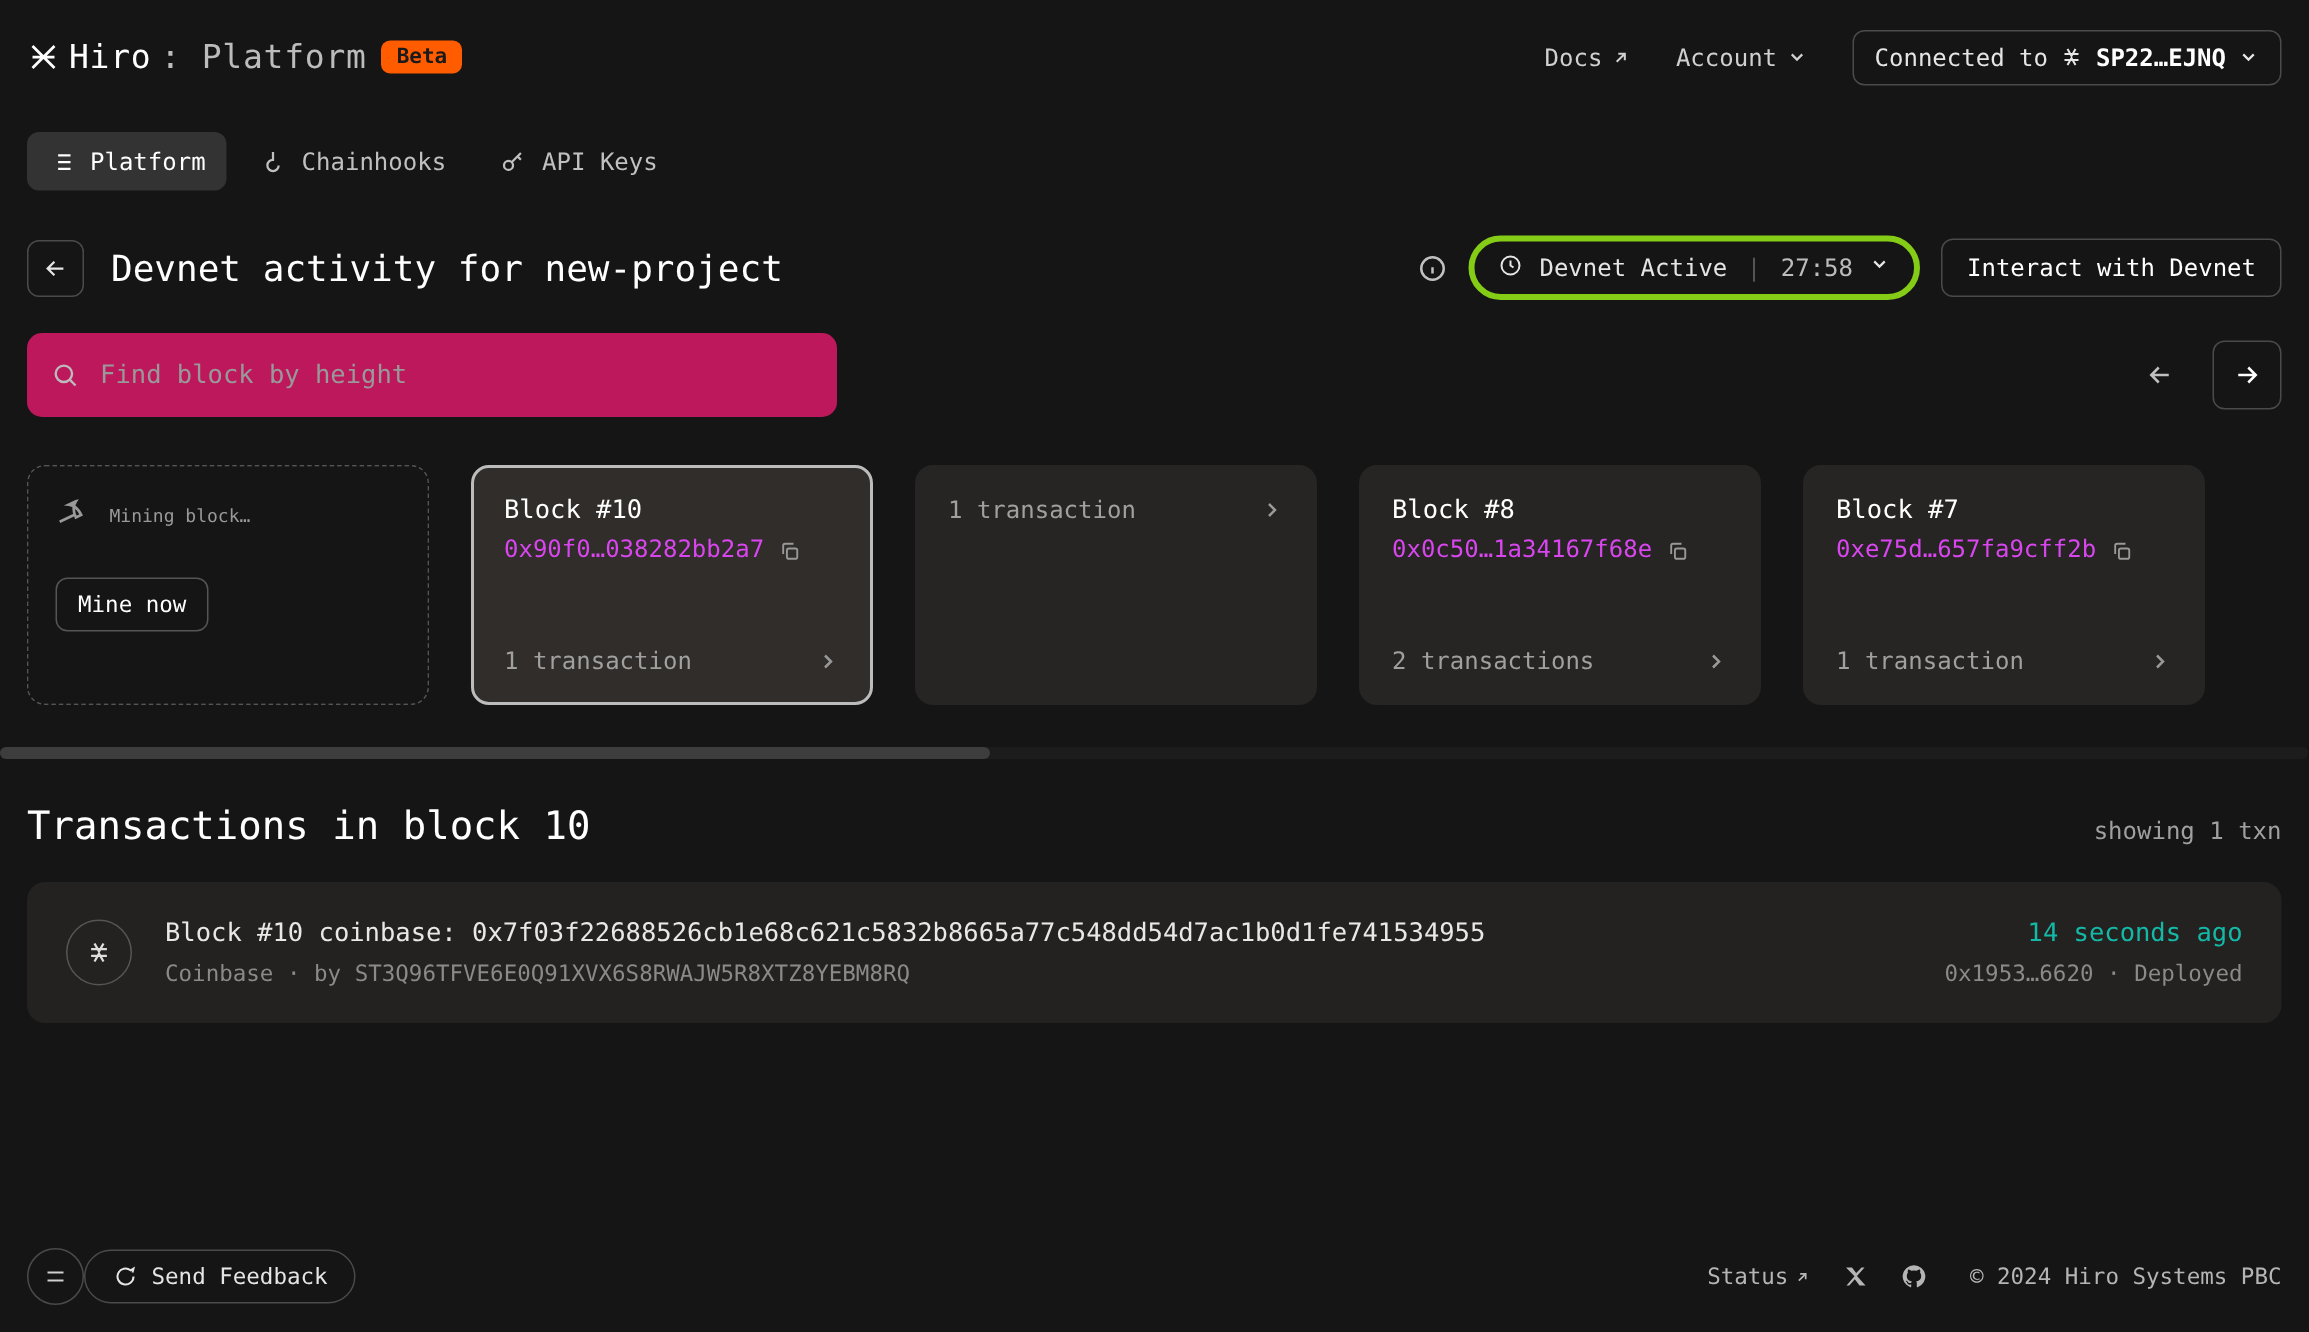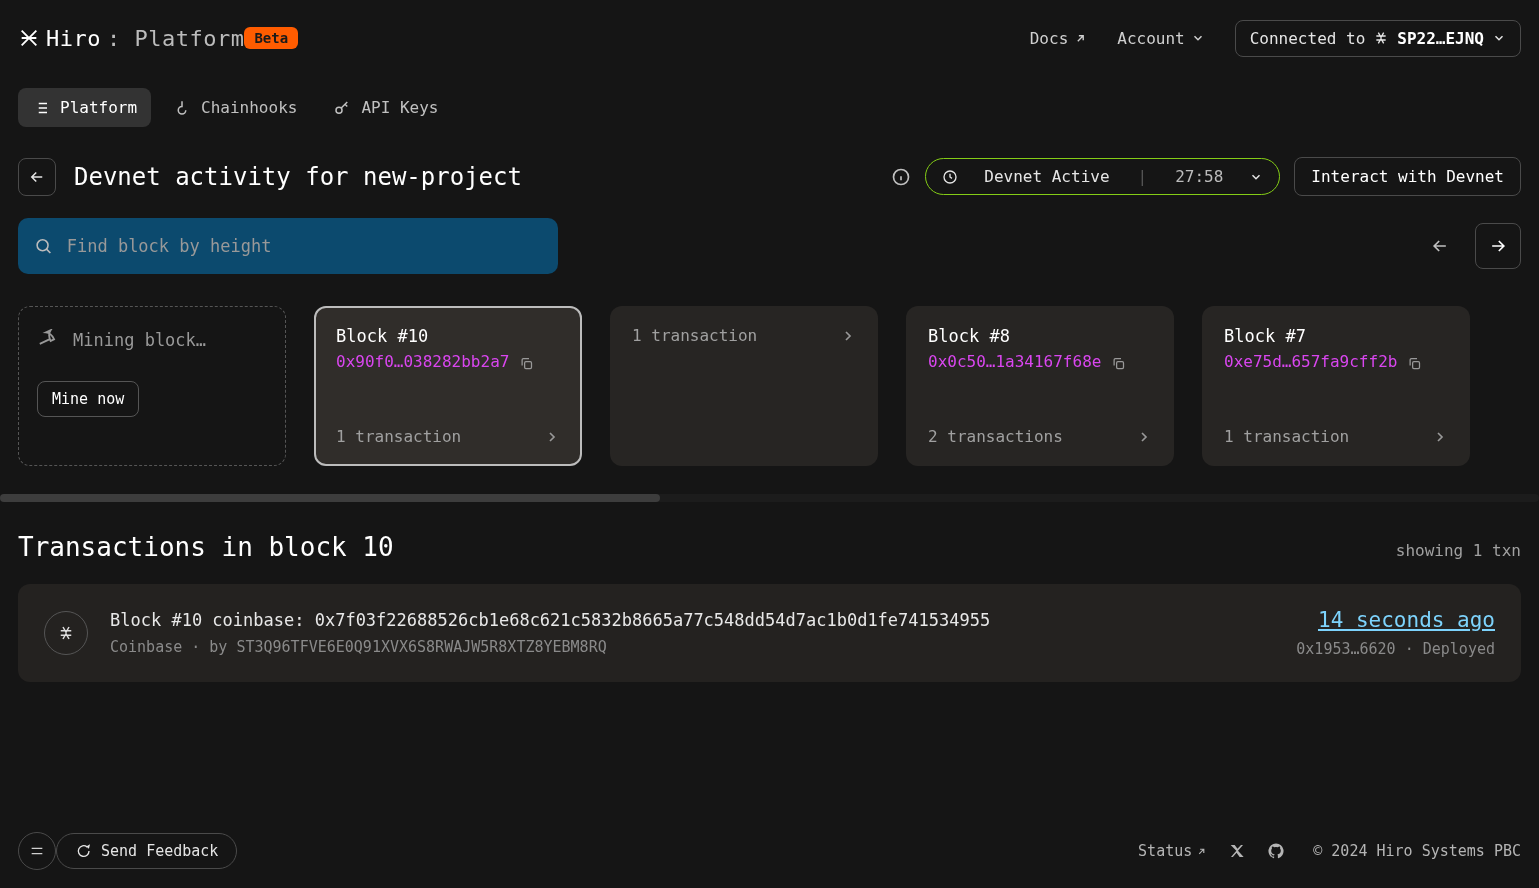--- a/index.html
+++ b/index.html
@@ -14,21 +14,21 @@
     position: relative;
   }
   a { color: inherit; text-decoration: none; }
   .header {
     display: flex;
     align-items: center;
     justify-content: space-between;
     padding: 16px 18px 0;
     height: 60px;
   }
-  .logo-group { display: flex; align-items: center; }
+  .logo-group { display: flex; align-items: center; gap: 10px; }
   .logo { font-size: 22px; letter-spacing: 0.5px; color: #fff; display: flex; align-items: center; gap: 6px; font-weight: 500;}
   .beta-badge {
     background: #ff5c00;
     color: #1a1a1a;
     padding: 3px 10px;
     border-radius: 6px;
     font-size: 14px;
     font-weight: 600;
   }
   .header-right { display: flex; align-items: center; gap: 30px; margin-left: 17px; }
@@ -64,42 +64,42 @@
   .back-btn {
     width: 38px; height: 38px;
     border: 1px solid #4a4a4a; border-radius: 8px;
     display: flex; align-items: center; justify-content: center;
     color: #e5e5e5; cursor: pointer; background: transparent;
   }
   .page-title { font-size: 24px; color: #fff; font-weight: 400; }
   .title-right { display: flex; align-items: center; gap: 14px; }
   .info-icon { color: #c0c0c0; }
   .devnet-pill {
-    border: 1px solid #84cc16; border-radius: 999px;
+    border: 4px solid #84cc16; border-radius: 999px;
     padding: 8px 16px;
-    display: flex; align-items: center; gap: 26px;
+    display: flex; align-items: flex-start; gap: 11px;
     font-size: 16px;
     cursor: pointer;
   }
   .devnet-pill .sep { color: #555; margin: 0 2px; }
   .interact-btn {
     border: 1px solid #4a4a4a; border-radius: 8px;
     padding: 9px 16px;
     background: transparent; color: #fff;
     font-size: 16px; cursor: pointer;
     font-family: inherit;
   }
 
   .search-row {
     display: flex; align-items: center; justify-content: space-between;
     padding: 22px 18px 0;
   }
   .search-box {
     display: flex; align-items: center;
-    background: #0c4a6e; border-radius: 10px;
+    background: #be185d; border-radius: 10px;
     padding: 0 16px;
     width: 540px; height: 56px;
   }
   .search-box input {
     background: transparent; border: none; outline: none;
     color: #e5e5e5; font-size: 17px;
     font-family: inherit;
     margin-left: 14px; width: 100%;
   }
   .search-box input::placeholder { color: #999; }
@@ -119,21 +119,21 @@
     padding: 32px 18px 0;
     overflow: hidden;
   }
   .mining-card {
     width: 268px; height: 160px;
     border: 1px dashed #555; border-radius: 12px;
     padding: 22px 18px;
     display: flex; flex-direction: column; gap: 30px;
     flex: 0 0 auto;
   }
-  .mining-top { display: flex; align-items: center; gap: 14px; color: #999; font-size: 17px; }
+  .mining-top { display: flex; align-items: center; gap: 14px; color: #999; font-size: 12px; }
   .mine-btn {
     border: 1px solid #555; border-radius: 8px;
     padding: 8px 14px; width: fit-content;
     background: transparent; color: #fff;
     font-family: inherit; font-size: 15px; cursor: pointer;
   }
   .block-card {
     width: 268px; height: 160px;
     background: #272523; border-radius: 12px;
     padding: 20px 22px;
@@ -164,21 +164,21 @@
   }
   .tx-icon {
     width: 44px; height: 44px; border: 1px solid #555; border-radius: 999px;
     display: flex; align-items: center; justify-content: center;
     color: #ddd; flex: 0 0 auto;
   }
   .tx-body { flex: 1; min-width: 0; }
   .tx-main { color: #e8e8e8; font-size: 17px; margin-bottom: 8px; }
   .tx-sub { color: #8a8a8a; font-size: 15px; }
   .tx-right { text-align: right; }
-  .tx-time { color: #7dd3fc; font-size: 21px; margin-bottom: 8px; text-decoration: underline; }
+  .tx-time { color: #14b8a6; font-size: 17px; margin-bottom: 8px; }
   .tx-meta { color: #8a8a8a; font-size: 15px; }
 
   .footer {
     position: absolute; bottom: 0; left: 0; right: 0;
     padding: 16px 18px 18px;
     display: flex; align-items: center; justify-content: space-between;
   }
   .footer-left { display: flex; align-items: center; }
   .circ-btn {
     width: 38px; height: 38px; border: 1px solid #4a4a4a;

